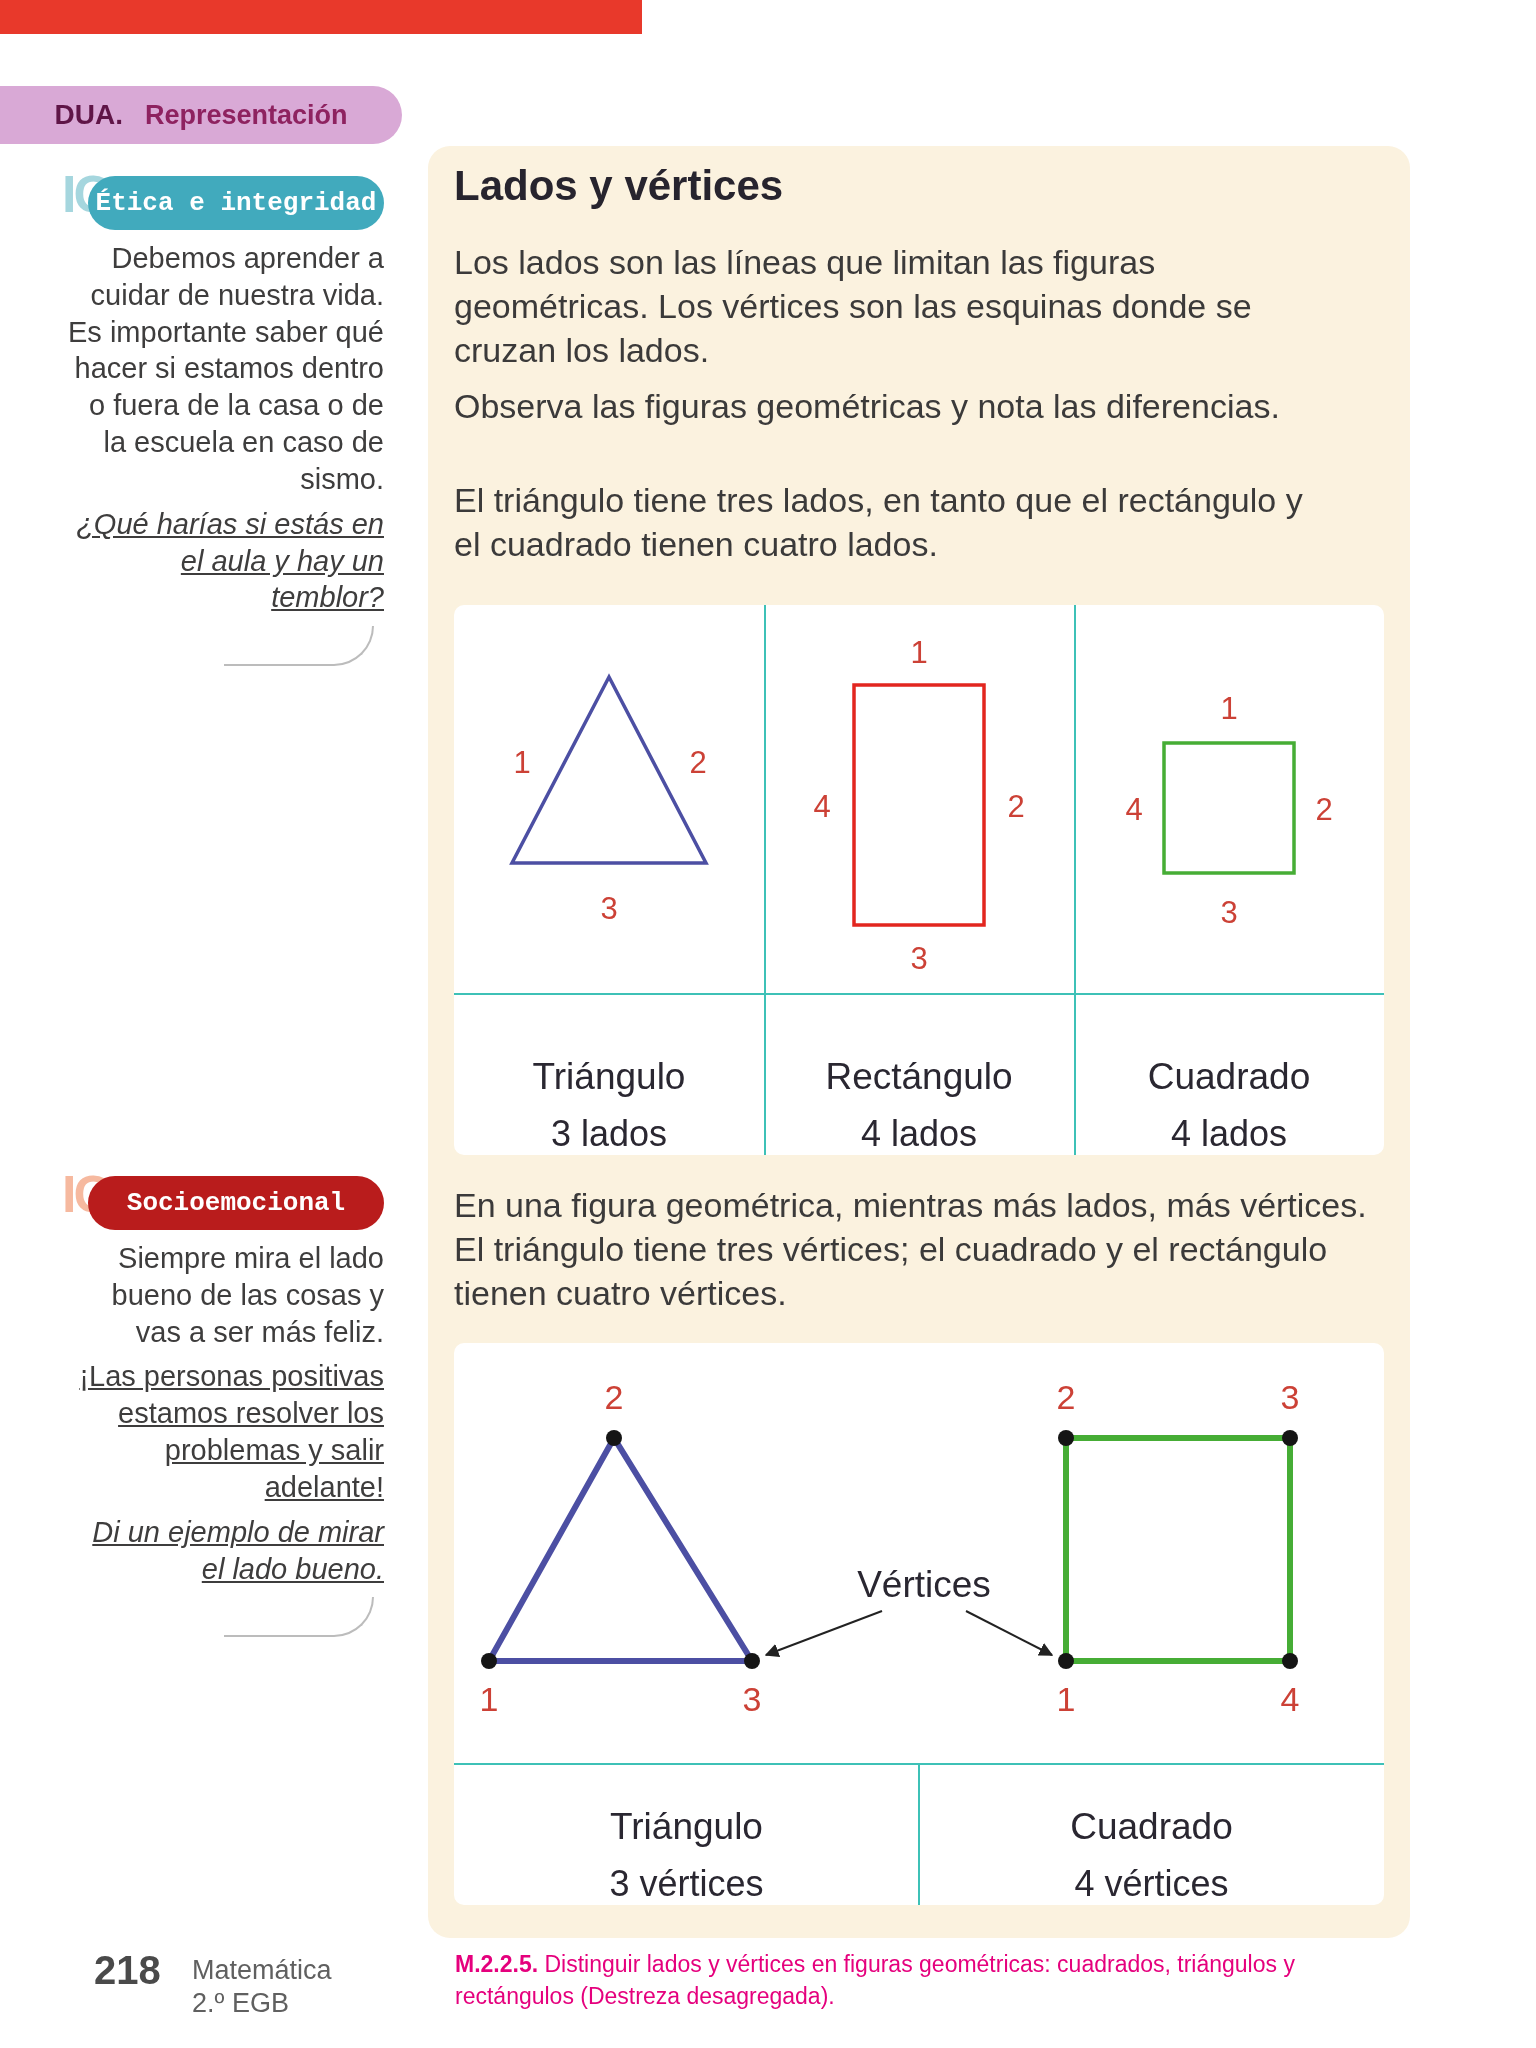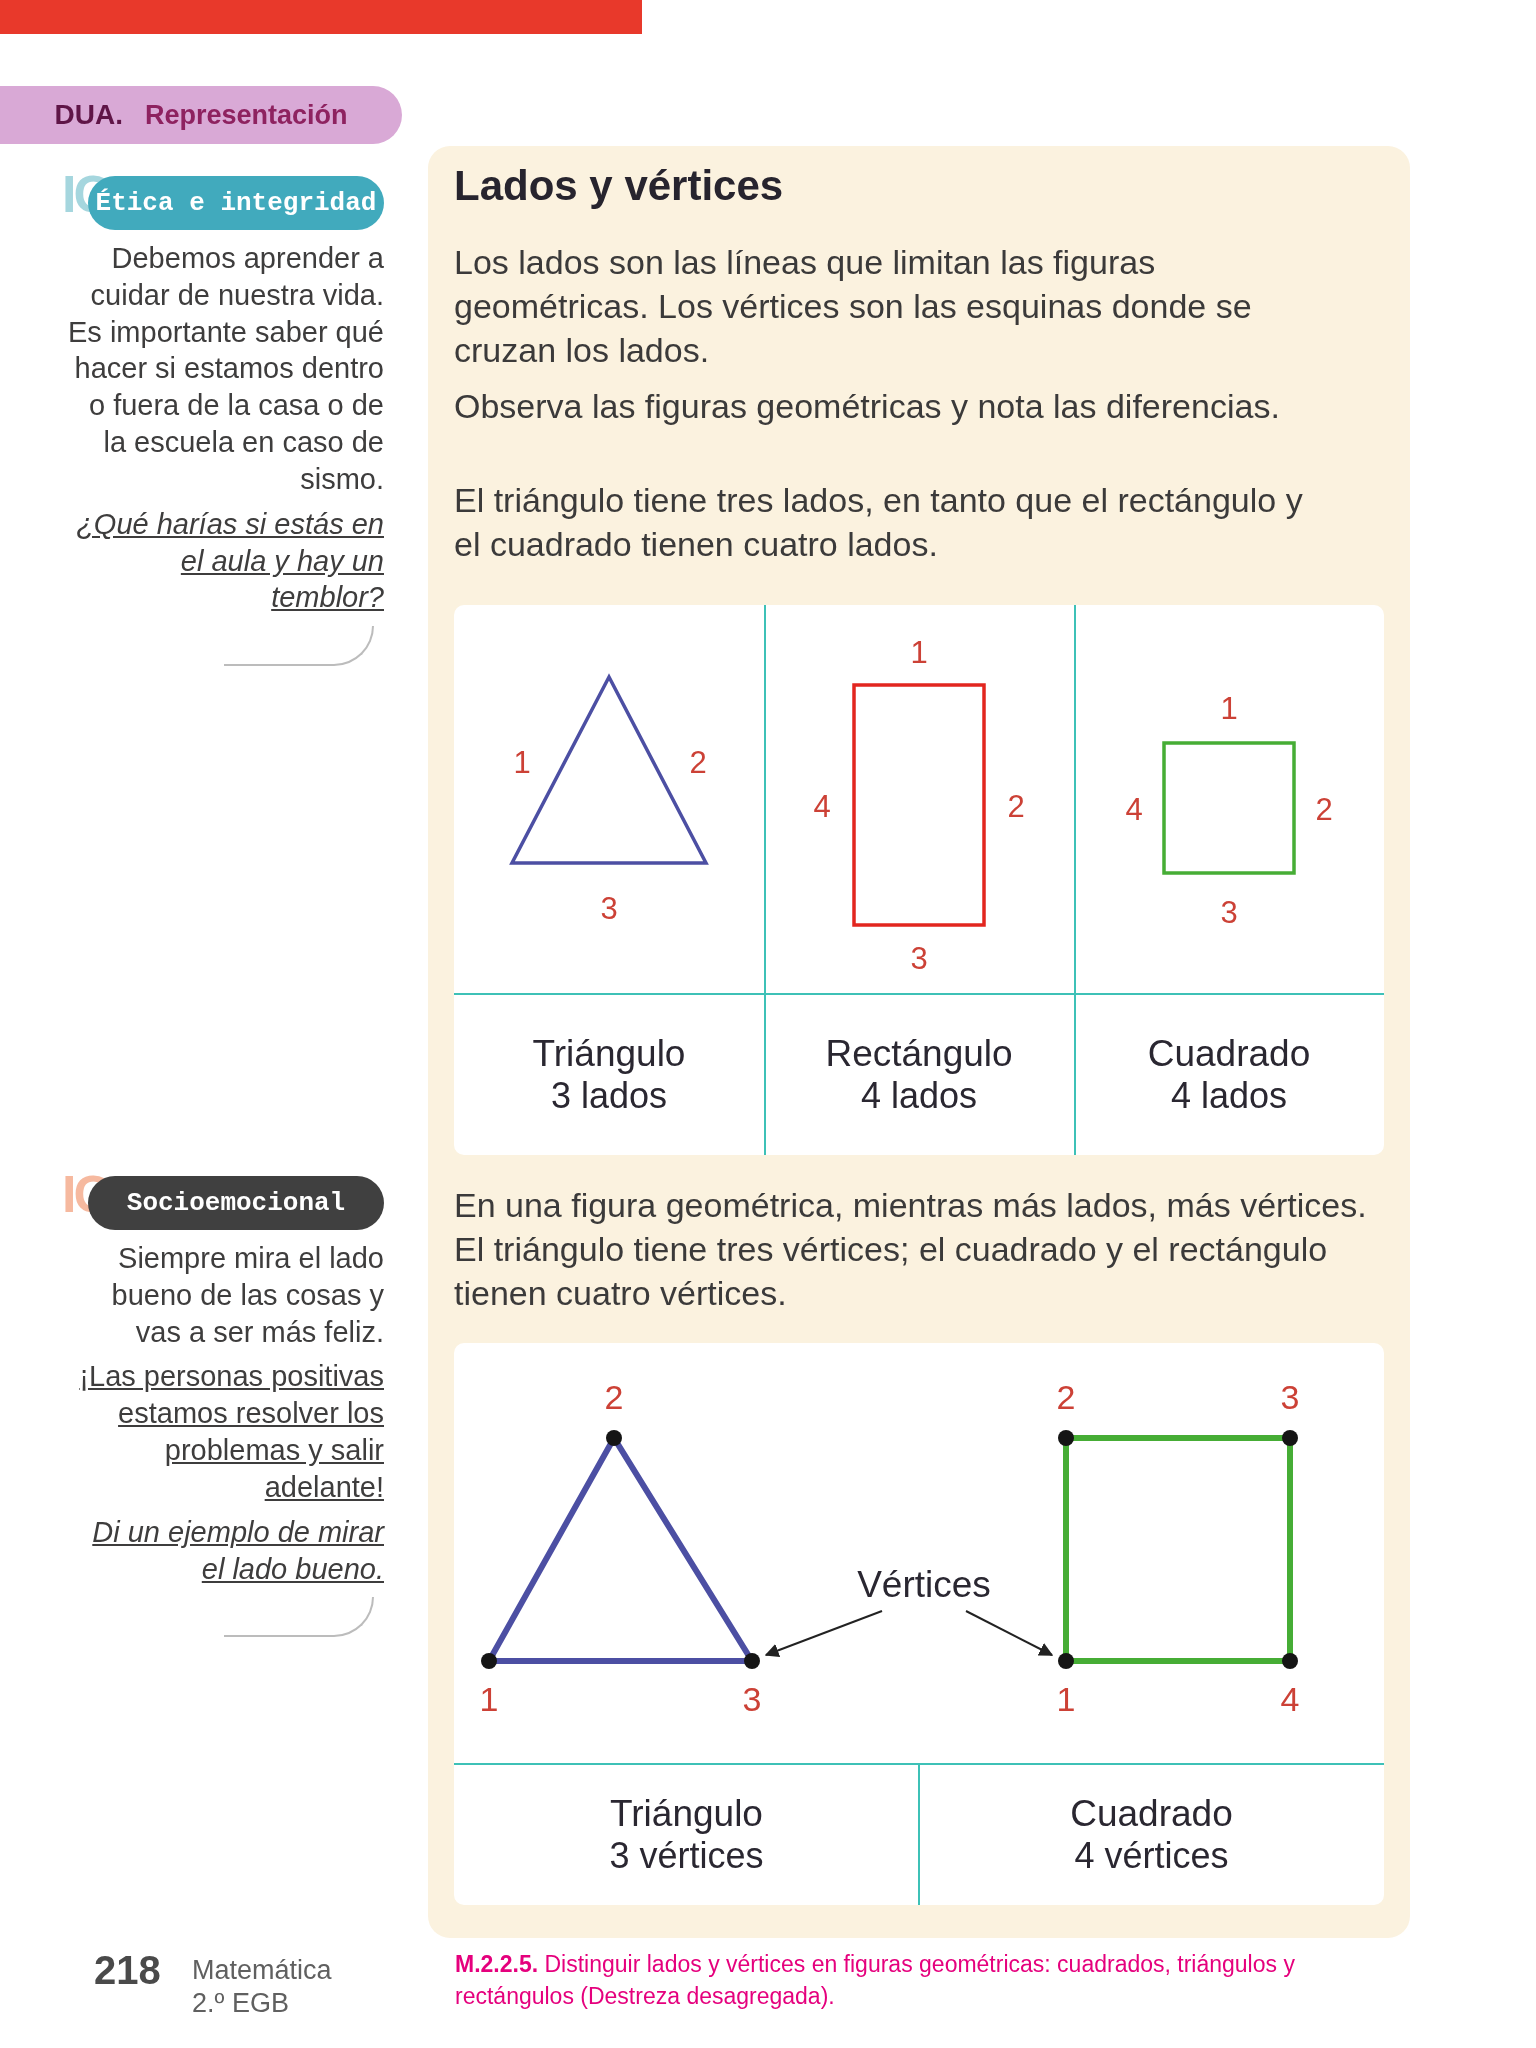--- a/index.html
+++ b/index.html
@@ -18,21 +18,21 @@
   .note { position:absolute; width:322px; }
   .note-ethics { left:62px; top:176px; }
   .note-socio  { left:62px; top:1176px; }
   .ic-logo { position:absolute; left:0; top:-12px; font-size:52px; font-weight:bold;
     letter-spacing:-3px; z-index:0; }
   .ic-teal   { color:#a5d6de; }
   .ic-orange { color:#f6b99f; }
   .badge { position:relative; z-index:1; margin-left:26px; width:296px; height:54px; border-radius:27px;
     display:flex; align-items:center; justify-content:center; color:#ffffff; font-weight:bold; font-size:26px;font-family:Liberation Mono, monospace; }
   .badge-teal   { background:#41aabd; }
-  .badge-orange { background:#404040;text-align:center; }
+  .badge-orange { background:#b91c1c;text-align:center; }
   .note-text { margin-top:10px; text-align:right; font-size:29px; line-height:1.27; color:#3e3d3d; }
   .note-text + .note-text { margin-top:8px;text-decoration:underline; }
   .italic { font-style:italic; }
   .note-tail { width:150px; height:40px; border:2px solid #bcbcbc; border-top:none; border-left:none;
     border-radius:0 0 70px 0; margin:10px 10px 0 auto; }
 
   
   .panel { position:absolute; left:428px; top:146px; width:982px; height:1792px;
     background:#fbf2df; border-radius:22px; }
   .panel-title { position:absolute; left:26px; top:16px; font-size:42px; font-weight:bold; color:#27242e; }
@@ -52,21 +52,21 @@
   .box-sides .hline { top:388px; }
   .box-sides .vline { top:0; height:100%; }
   .box-sides .vline.v1 { left:310px; }
   .box-sides .vline.v2 { left:620px; }
   .box-vertices .hline { top:420px; }
   .box-vertices .vline { left:464px; top:420px; height:142px; }
 
   .captions { position:absolute; left:0; right:0; bottom:0; display:flex; }
   .box-sides .captions    { top:390px; }
   .box-vertices .captions { top:422px; }
-  .cap { flex:1; display:flex; flex-direction:column; align-items:center; justify-content:center; gap:0; }
+  .cap { flex:1; display:flex; flex-direction:column; align-items:center; justify-content:flex-end; gap:15px; }
   .cap-name { font-size:37px; color:#2a2731; }
   .cap-sub  { font-size:36px; color:#2a2731; }
 
   
   .num  { font-size:31px; fill:#cc4136; }
   .num2 { font-size:34px; fill:#cc4136; }
   .vert-label { font-size:37px; fill:#2a2731; }
 
   
   .page-number { position:absolute; left:94px; top:1948px; font-size:40px; font-weight:bold; color:#4a4a4a; }

